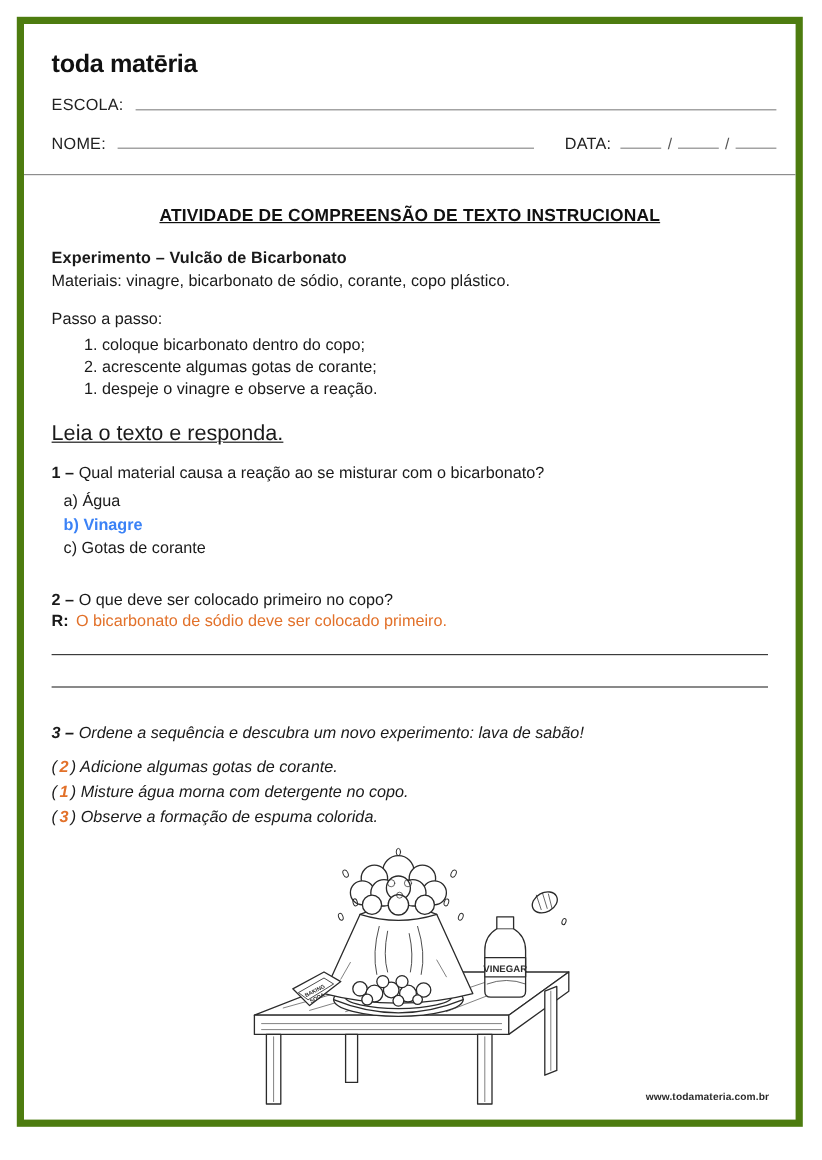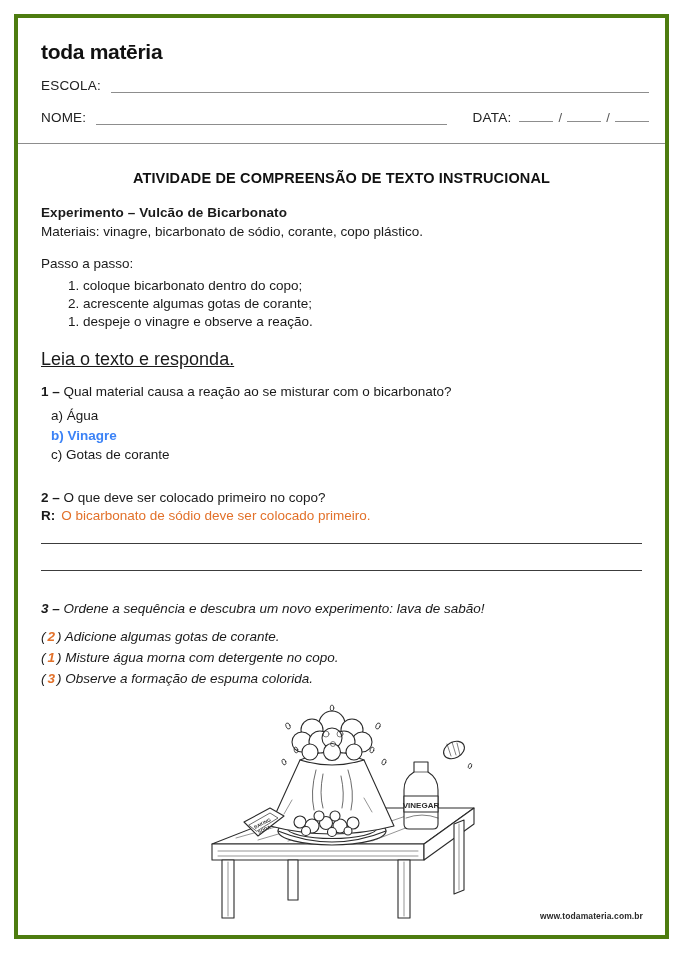--- a/index.html
+++ b/index.html
@@ -14,21 +14,21 @@
     color: #1a1a1a;
     -webkit-font-smoothing: antialiased;
   }
 
   .page {
     position: absolute;
     left: 14px;
     top: 14px;
     width: 655px;
     height: 925px;
-    border: 4px solid #4d7c0f;
+    border: 6px solid #4d7c0f;
     box-sizing: border-box;
     background: #fff;
   }
 
   
   .header {
     position: relative;
     height: 126px;
     border-bottom: 1px solid #8d8d8d;
     box-sizing: border-box;
@@ -40,21 +40,21 @@
     font-size: 21px;
     font-weight: bold;
     letter-spacing: -0.3px;
     color: #111;
   }
   .field-row {
     position: absolute;
     left: 23px;
     right: 16px;
     display: flex;
-    align-items: flex-end;
+    align-items: flex-start;
     font-size: 13.5px;
     color: #222;
     letter-spacing: 0.2px;
   }
   .field-row.escola { top: 60px; }
   .field-row.nome   { top: 92px; }
   .field-label {
     white-space: nowrap;
     margin-right: 10px;
   }
@@ -87,20 +87,21 @@
     position: relative;
     padding: 0 23px;
   }
   .worksheet-title {
     text-align: center;
     font-size: 14.5px;
     font-weight: bold;
     letter-spacing: 0.15px;
     margin-top: 26px;
     color: #111;
+    text-decoration: underline;
   }
   .exp-title {
     font-size: 13.5px;
     font-weight: bold;
     margin-top: 19px;
     letter-spacing: 0.1px;
   }
   .materials {
     font-size: 13.5px;
     margin-top: 4px;

